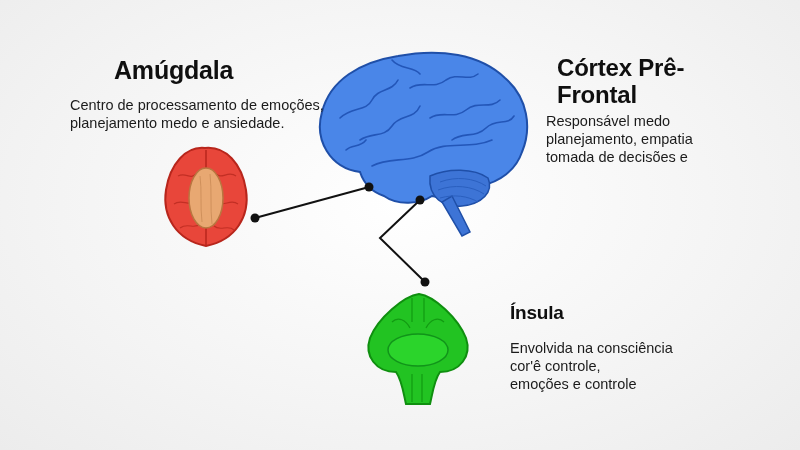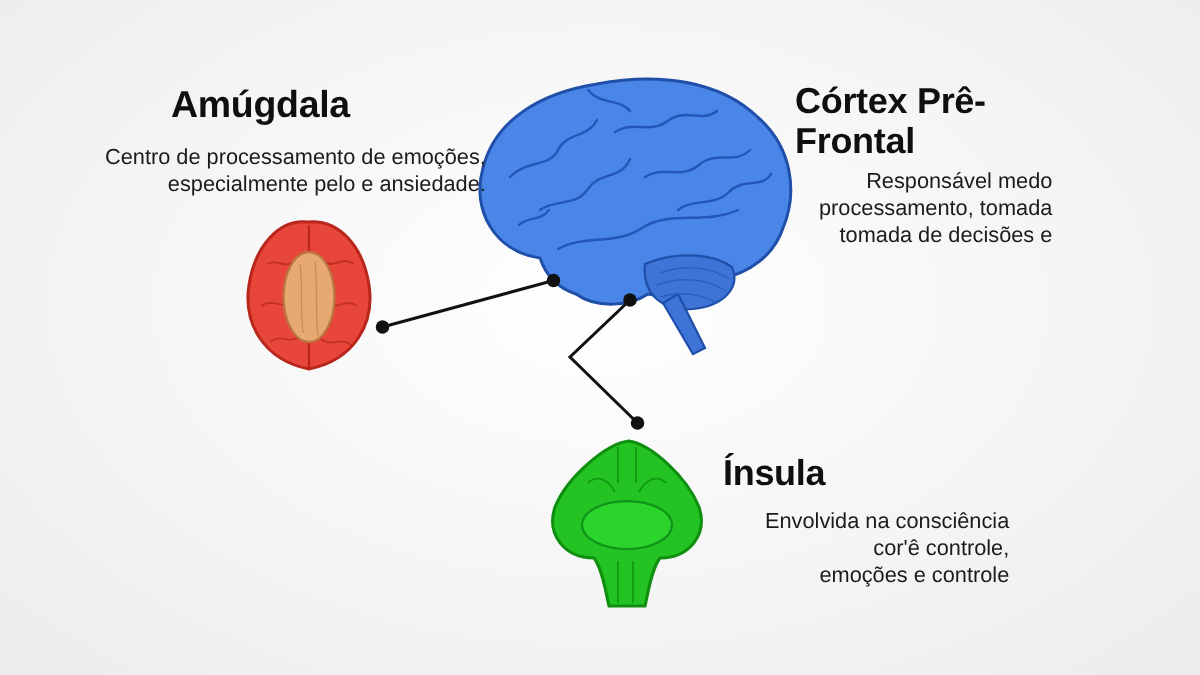--- a/index.html
+++ b/index.html
@@ -26,31 +26,30 @@
       color: #0f0f0f;
       letter-spacing: -0.2px;
       margin: 0;
     }
     .desc {
       position: absolute;
       font-size: 14.5px;
       line-height: 18px;
       color: #1b1b1b;
       margin: 0;
-      text-align: right;
     }
     .desc .line {
       display: block;
       white-space: nowrap;
     }
     #amygdala-title { left: 114px; top: 56px; font-size: 25px; }
     #amygdala-desc  { left: 70px;  top: 96px; }
-    #pfc-title      { left: 530px; top: 54px; font-size: 24px; line-height: 27px; width: 200px; }
+    #pfc-title      { left: 557px; top: 54px; font-size: 24px; line-height: 27px; width: 200px; }
     #pfc-desc       { left: 546px; top: 112px; }
-    #insula-title   { left: 482px; top: 302px; font-size: 24px; }
+    #insula-title   { left: 510px; top: 302px; font-size: 19px; }
     #insula-desc    { left: 510px; top: 339px; }
     svg.art {
       position: absolute;
       left: 0; top: 0;
     }
   </style>
 </head>
 <body>
 
 <div class="stage">
@@ -122,30 +121,30 @@
     <g>
       <polyline points="420,200 380,238 425,282" fill="none" stroke="#111" stroke-width="2"></polyline>
       <circle cx="420" cy="200" r="4.5" fill="#111"></circle>
       <circle cx="425" cy="282" r="4.5" fill="#111"></circle>
     </g>
   </svg>
 
   <h2 id="amygdala-title" class="title">Amúgdala</h2>
   <p id="amygdala-desc" class="desc">
     <span class="line">Centro de processamento de emoções,</span>
-    <span class="line">especialmente pelo e ansiedade.</span>
+    <span class="line">planejamento medo e ansiedade.</span>
   </p>
 
   <h2 id="pfc-title" class="title">
     <span class="line" style="display:block">Córtex Prê-</span>
     <span class="line" style="display:block">Frontal</span>
   </h2>
   <p id="pfc-desc" class="desc">
     <span class="line">Responsável medo</span>
-    <span class="line">processamento, tomada</span>
+    <span class="line">planejamento, empatia</span>
     <span class="line">tomada de decisões e</span>
   </p>
 
   <h2 id="insula-title" class="title">Ínsula</h2>
   <p id="insula-desc" class="desc">
     <span class="line">Envolvida na consciência</span>
     <span class="line">cor'ê controle,</span>
     <span class="line">emoções e controle</span>
   </p>
 

